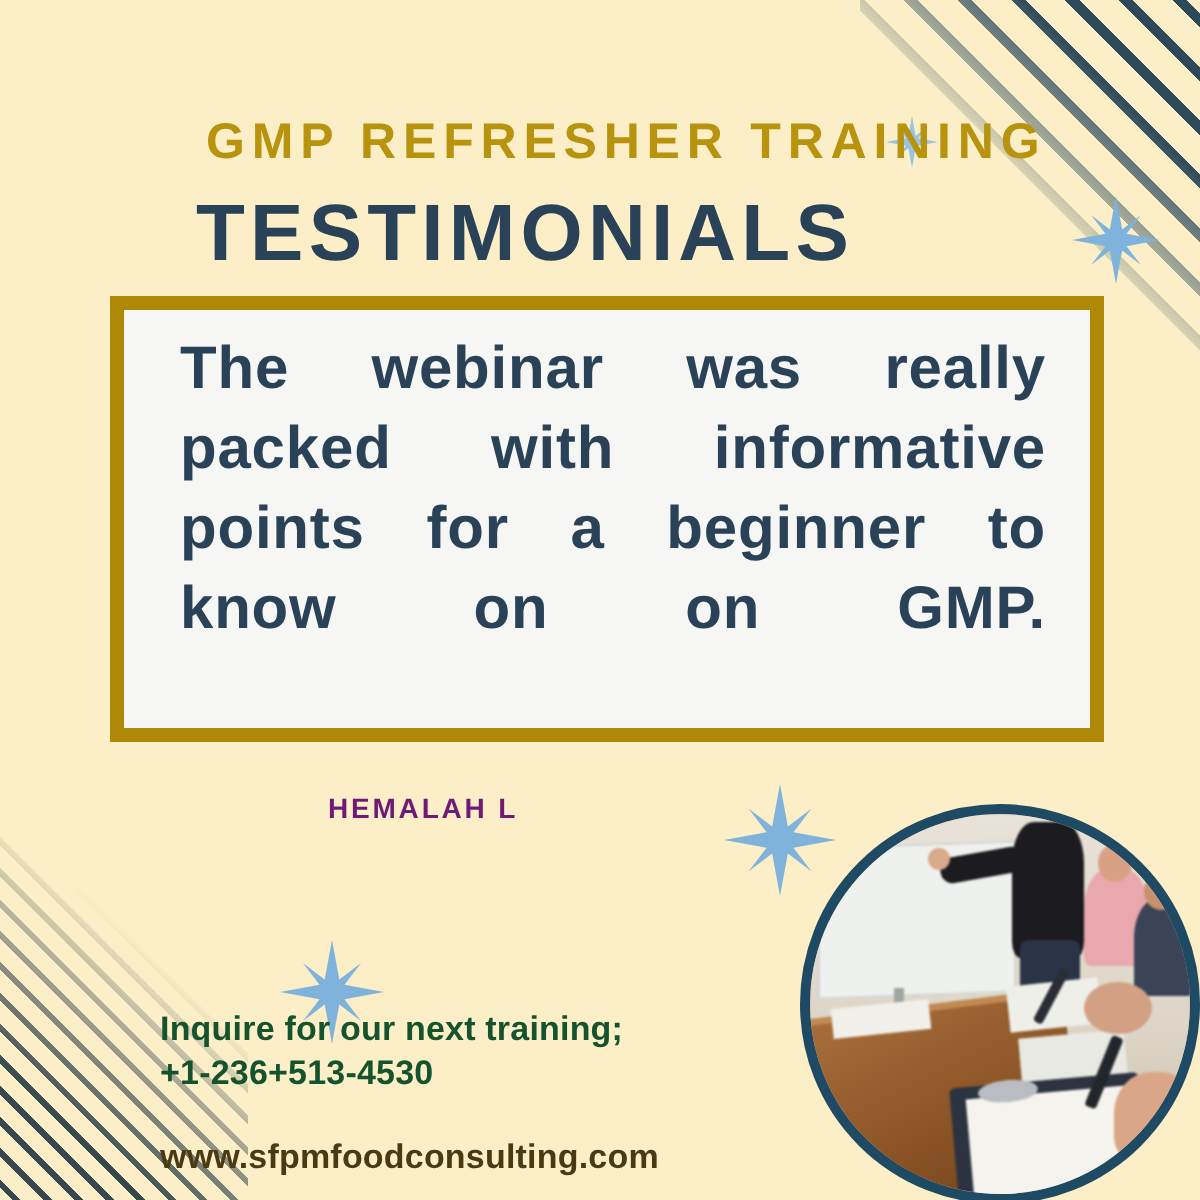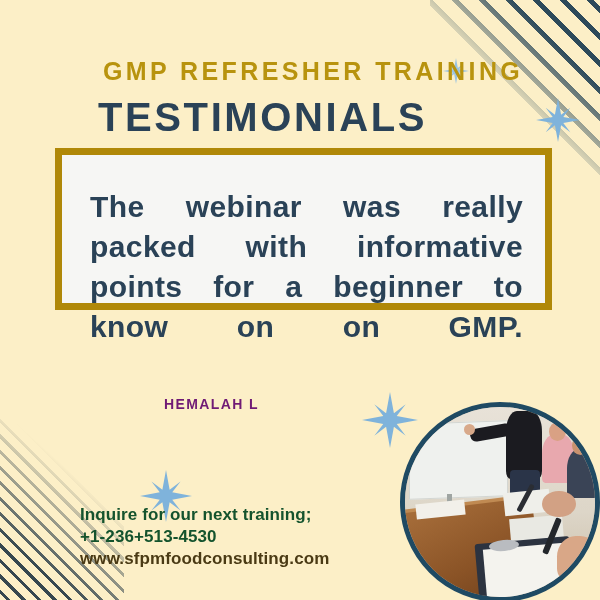--- a/index.html
+++ b/index.html
@@ -88,24 +88,24 @@
     white-space: nowrap;
     margin-left: 36px;
   }
 
   
   .quote-frame {
     position: absolute;
     left: 55px;
     top: 148px;
     width: 497px;
-    height: 162px;
+    height: 223px;
     border: 7px solid #B08808;
     background: #F6F6F4;
-    padding: 32px 22px 10px 28px;
+    padding: 10px 22px 10px 28px;
   }
 
   .quote-text {
     font-size: 30px;
     font-weight: bold;
     line-height: 1.33;
     color: #2A4257;
     text-align: justify;
     letter-spacing: 0.4px;
     word-spacing: 2px;
@@ -137,20 +137,21 @@
   }
   .contact-line {
     font-size: 17px;
     font-weight: bold;
     color: #14532d;
     white-space: nowrap;
     letter-spacing: 0.1px;
   }
   .contact-line.site {
     color: #4A3A14;
+    margin-top: 20px;
   }
 
   
   .photo-circle {
     position: absolute;
     left: 400px;
     top: 402px;
     width: 200px;
     height: 200px;
     border-radius: 50%;

